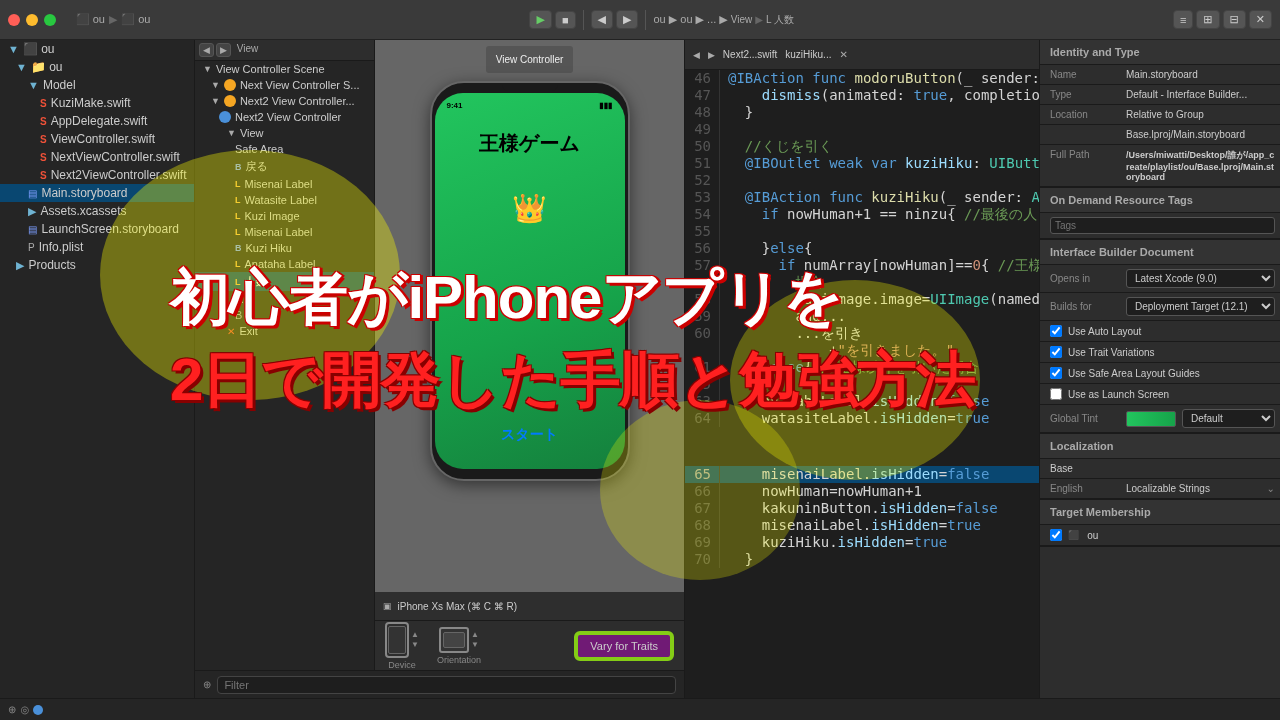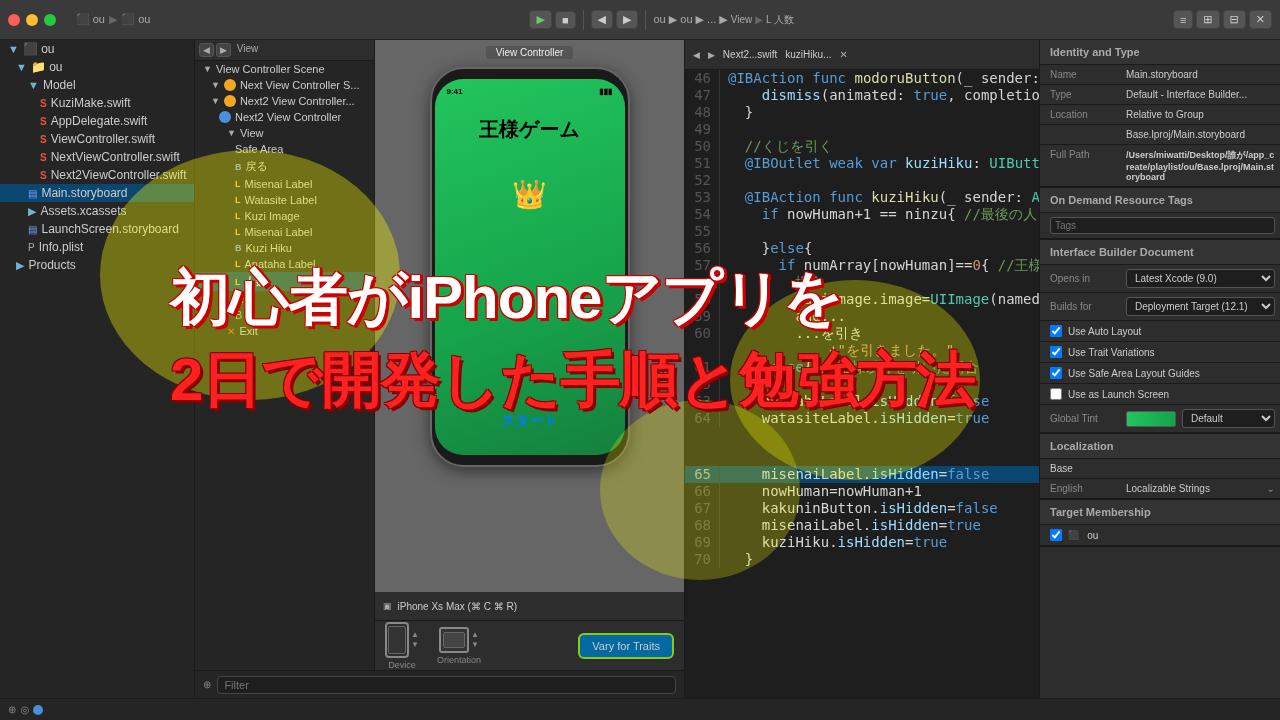--- a/index.html
+++ b/index.html
@@ -463,21 +463,21 @@
             <span style="font-size:11px;color:#aaa;">B</span>
             <span style="font-size:11px;color:#ccc;">...</span>
           </div>
           <div class="scene-item scene-item-indent3">
             <span style="font-size:10px;color:#f05138;">✕</span>
             <span style="font-size:11px;color:#ccc;">Exit</span>
           </div>
         </div>
 
         <div style="flex:1;display:flex;flex-direction:column;background:#666;align-items:center;overflow:hidden;position:relative;">
-          <div style="background:#555;padding:1px 10px;margin-top:6px;border-radius:3px;font-size:10px;color:#eee;">View Controller</div>
+          <div style="background:#555;padding:8px 10px;margin-top:6px;border-radius:3px;font-size:10px;color:#eee;">View Controller</div>
 
           <div style="margin-top:8px;width:200px;height:400px;background:#1a1a1a;border-radius:34px;border:2px solid #666;position:relative;overflow:hidden;box-shadow:0 4px 16px rgba(0,0,0,0.5);">
 
             <div style="position:absolute;top:0;left:50%;transform:translateX(-50%);width:55px;height:8px;background:#1a1a1a;border-radius:0 0 6px 6px;z-index:5;"></div>
 
             <div style="position:absolute;top:10px;left:3px;right:3px;bottom:10px;background:linear-gradient(160deg,#22c55e 0%,#16a34a 60%,#15803d 100%);border-radius:28px;overflow:hidden;display:flex;flex-direction:column;align-items:center;">
 
               <div style="width:100%;display:flex;justify-content:space-between;padding:8px 12px 2px;font-size:8px;color:black;font-weight:bold;">
                 <span>9:41</span>
                 <span>▮▮▮</span>
@@ -514,21 +514,21 @@
                 <div style="width:30px;height:26px;border:2px solid #888;border-radius:3px;background:#333;display:flex;align-items:center;justify-content:center;">
                   <div style="width:22px;height:16px;border:1px solid #666;border-radius:2px;background:#444;"></div>
                 </div>
                 <div style="display:flex;flex-direction:column;gap:2px;">
                   <div style="font-size:8px;color:#888;line-height:1;">▲</div>
                   <div style="font-size:8px;color:#888;line-height:1;">▼</div>
                 </div>
               </div>
               <span style="font-size:9px;color:#888;">Orientation</span>
             </div>
-            <button style="background:#0369a1;border:2px solid #84cc16;border-radius:6px;color:#ccc;font-size:11px;padding:5px 12px;cursor:pointer;margin-left:auto;">Vary for Traits</button>
+            <button style="background:#701a75;border:4px solid #84cc16;border-radius:6px;color:#ccc;font-size:11px;padding:5px 12px;cursor:pointer;margin-left:auto;">Vary for Traits</button>
           </div>
         </div>
       </div>
 
       <div class="filter-bar">
         <span style="font-size:10px;color:#888;">⊕</span>
         <input class="filter-input" type="text" placeholder="Filter" style="">
       </div>
     </div>
 

